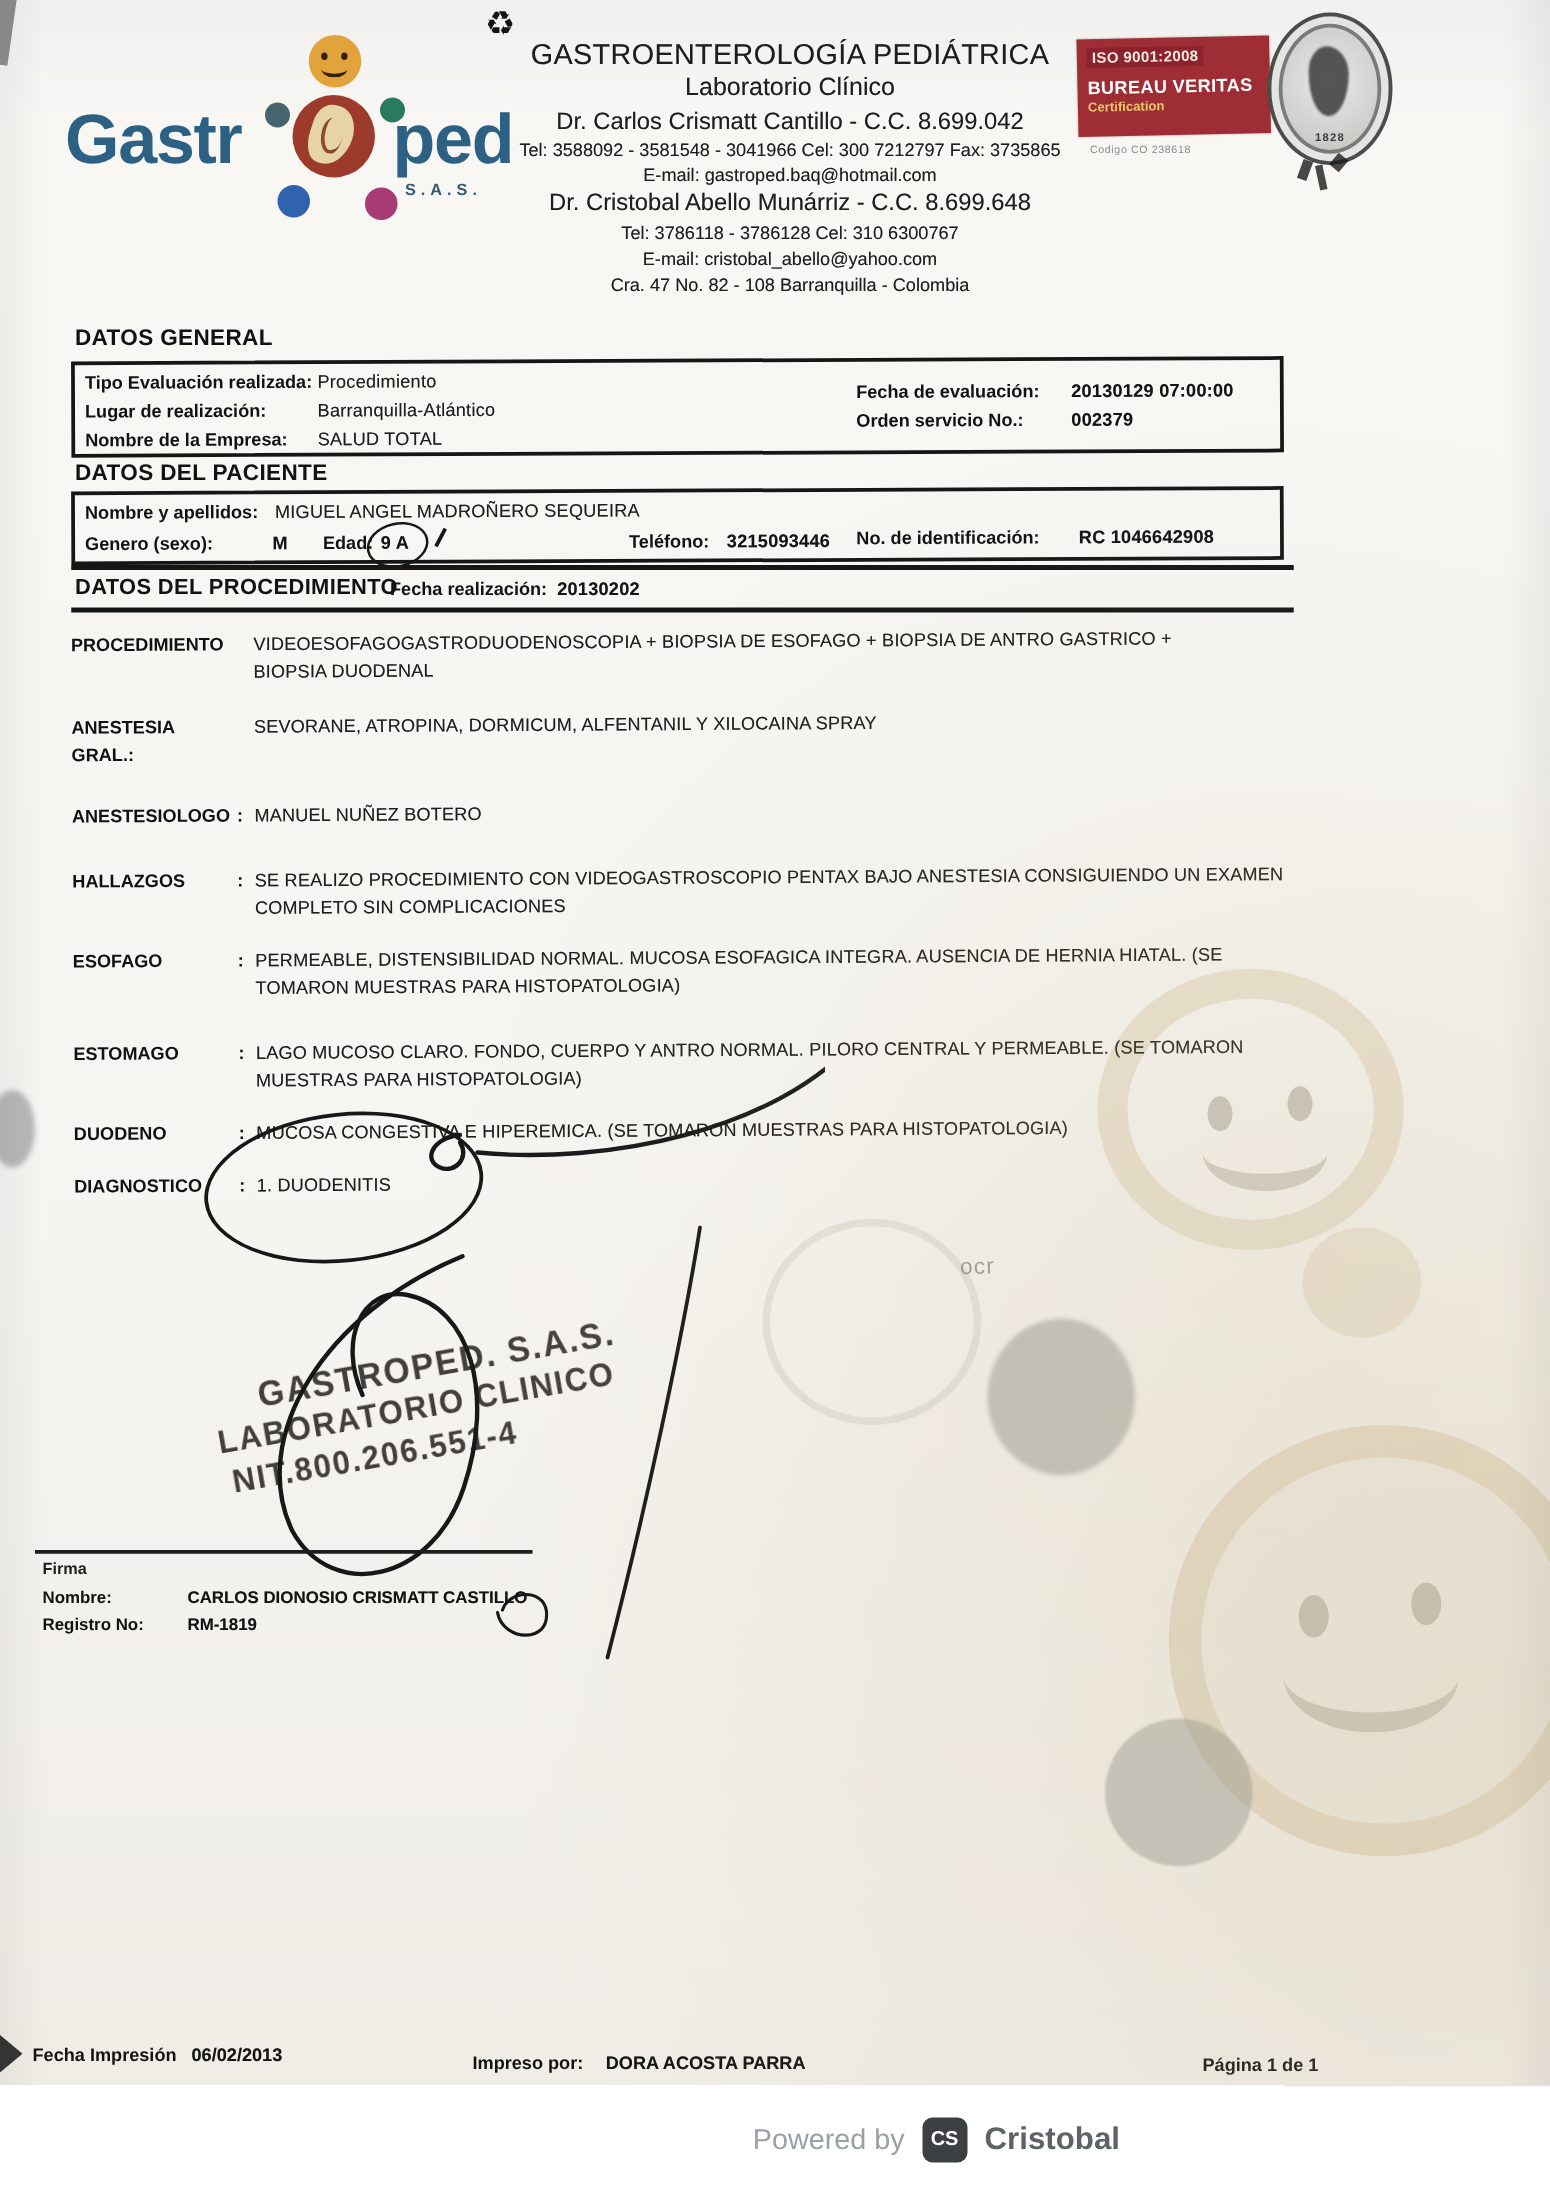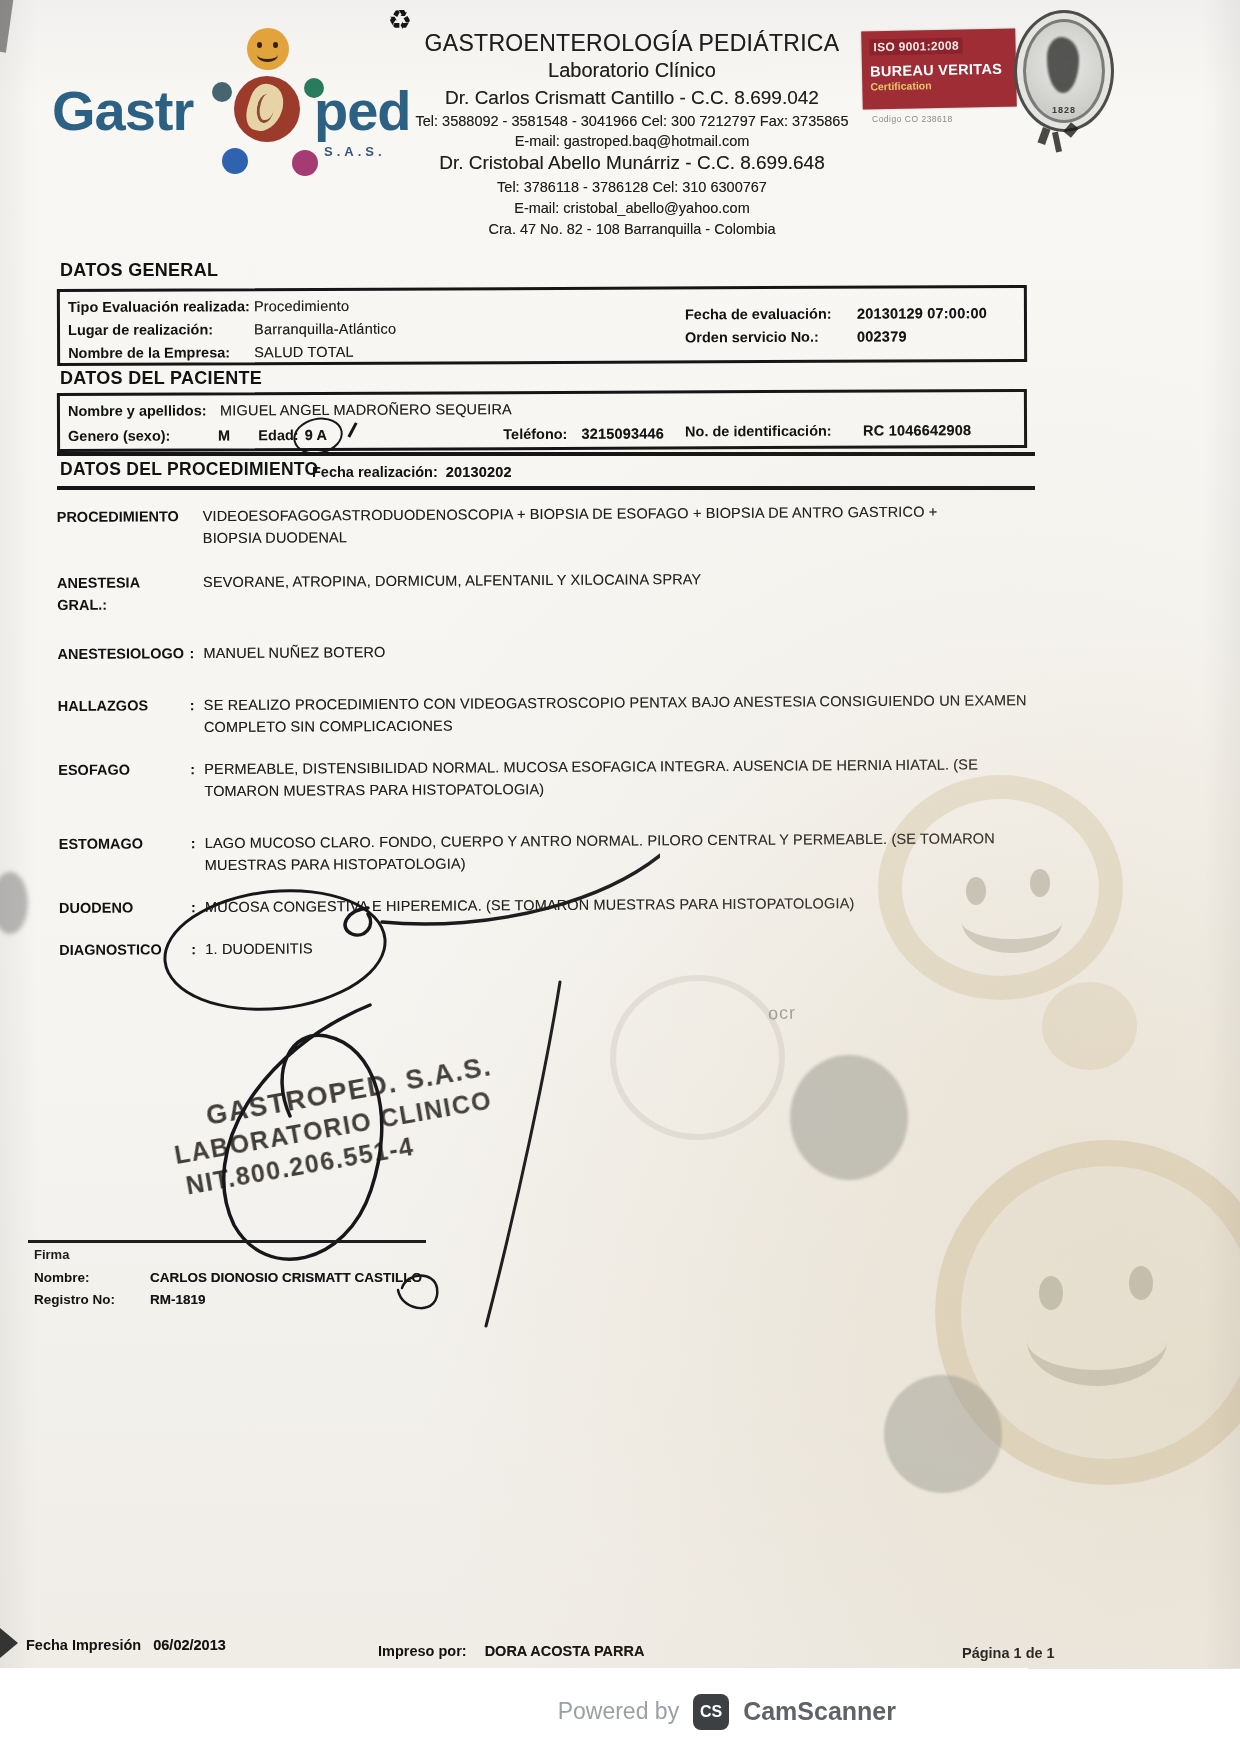--- a/index.html
+++ b/index.html
@@ -295,15 +295,15 @@
     <span class="foot-lbl">Impreso por:</span>
     <span class="ink b" style="margin-left:18px;font-size:14.5px;">DORA  ACOSTA PARRA</span>
   </div>
   <div class="abs foot-lbl" style="left:962px;top:1645px;">Página 1 de 1</div>
 
  </div>
 
  <div class="cs-bar">
    <span class="cs-powered">Powered by</span>
    <span class="cs-logo">CS</span>
-   <span class="cs-brand">CamScanner</span>
+   <span class="cs-brand">Cristobal</span>
  </div>
 </div>
 
 </body></html>

